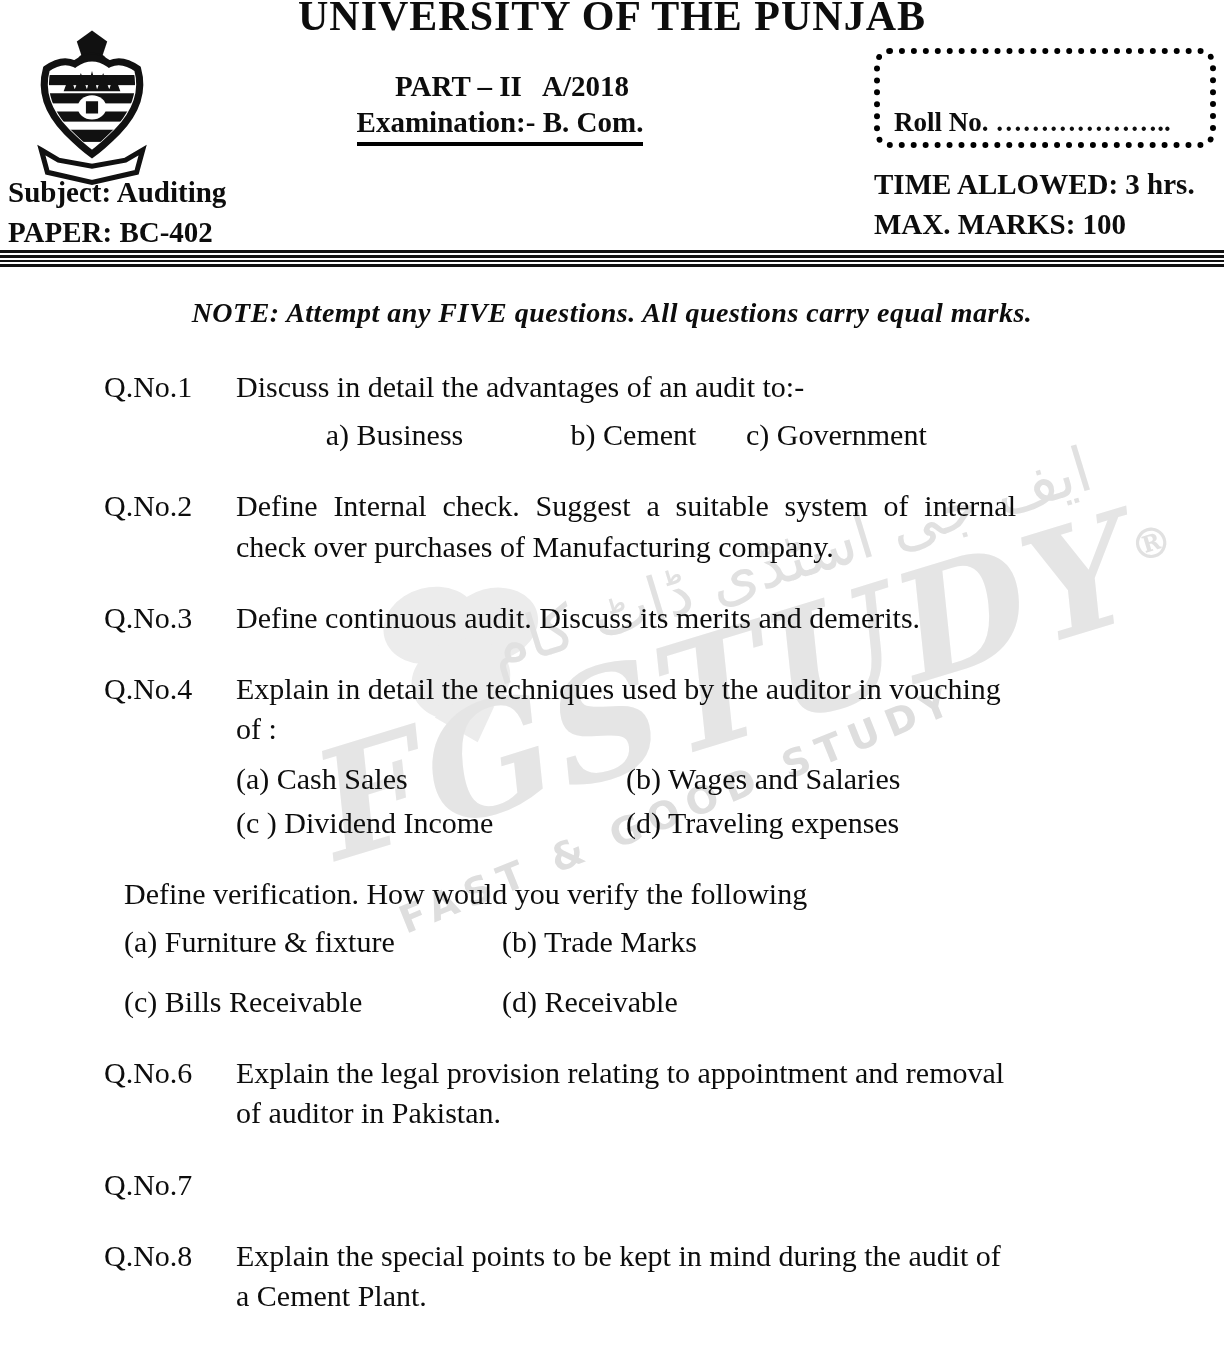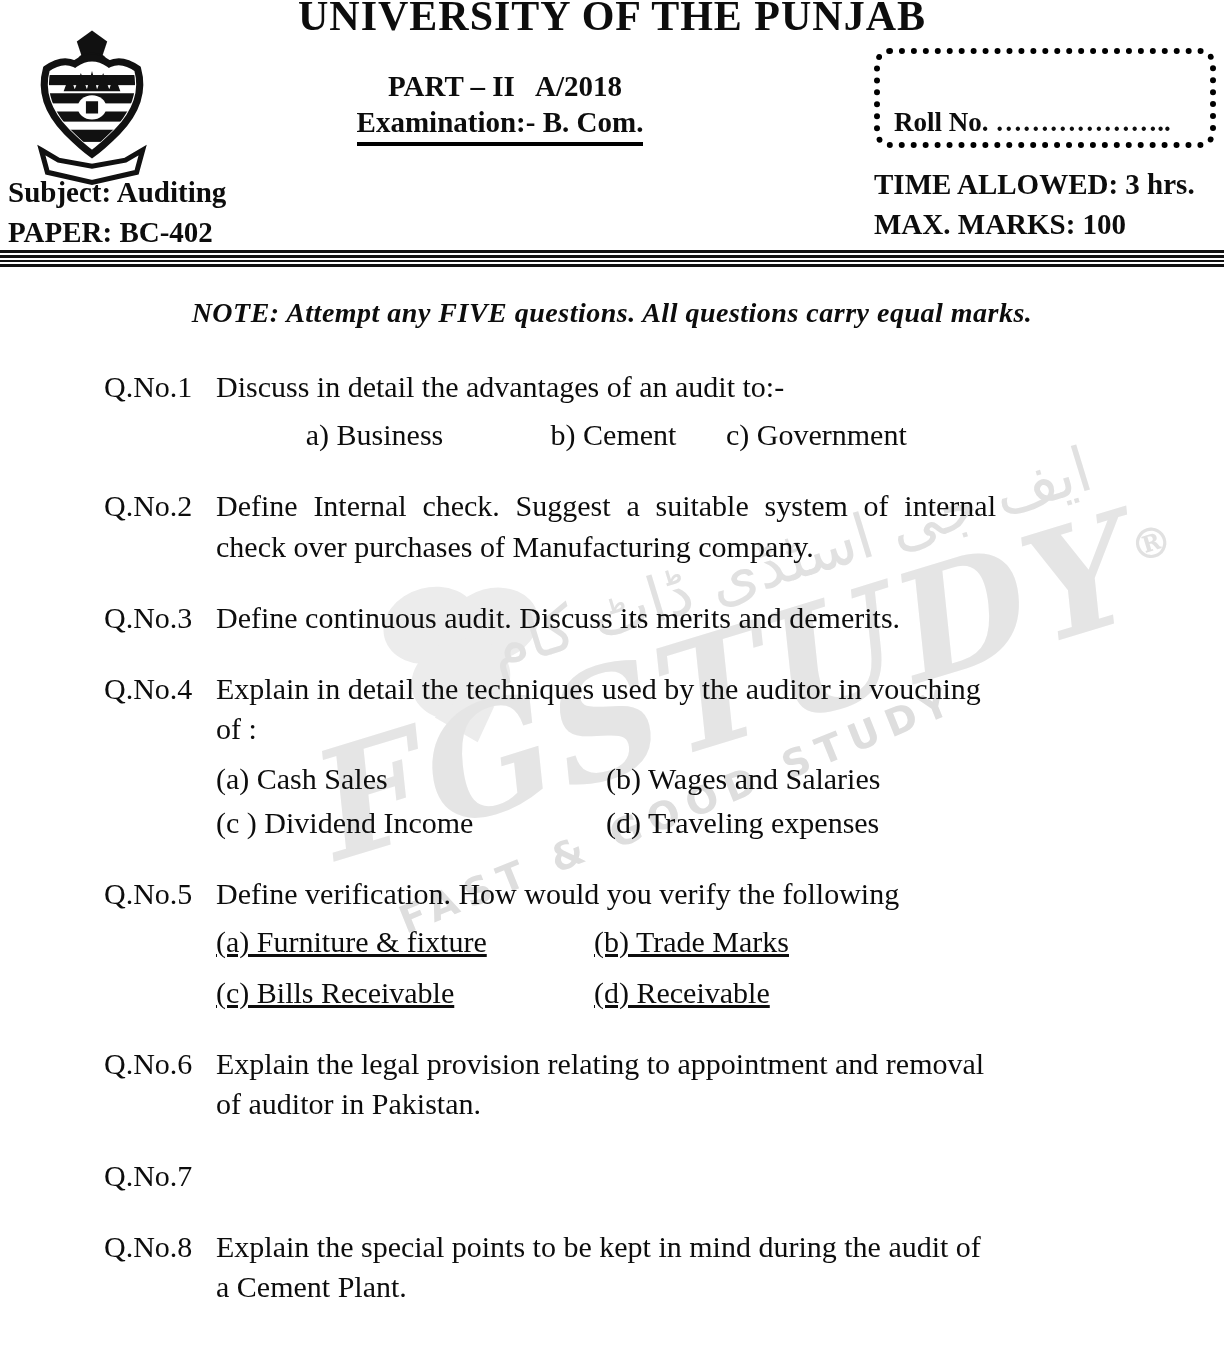--- a/index.html
+++ b/index.html
@@ -9,21 +9,21 @@
     position:relative;overflow:hidden;
   }
   
   .header{position:relative;height:250px;z-index:2;}
   .page-title{
     position:absolute;top:-8px;left:0;width:100%;text-align:center;
     font-size:42px;font-weight:bold;letter-spacing:1px;
   }
   .crest{position:absolute;left:16px;top:28px;}
   .part-line{
-    position:absolute;top:70px;left:5px;width:1000px;text-align:center;
+    position:absolute;top:70px;left:12px;width:1000px;text-align:center;
     font-size:29px;font-weight:bold;white-space:pre-wrap;
   }
   .exam-line-wrap{position:absolute;top:106px;left:0;width:1000px;text-align:center;}
   .exam-line{
     display:inline-block;font-size:29px;font-weight:bold;
     border-bottom:4px solid #000;padding-bottom:3px;
   }
   .roll-box{
     position:absolute;left:874px;top:48px;width:330px;height:88px;
     border:6px dotted #000;border-radius:16px;
@@ -41,27 +41,27 @@
   }
   
   .note-line{
     position:relative;z-index:2;margin-top:30px;text-align:center;
     font-size:28px;font-weight:bold;font-style:italic;letter-spacing:0.5px;
   }
   
   .questions{position:relative;z-index:2;margin:38px 0 0 104px;}
   .q-row{display:flex;margin-bottom:31px;font-size:30px;line-height:1.34;}
   .q-no{width:112px;flex:none;}
-  .q-body{width:780px;}
+  .q-body{width:780px;margin-left:20px;}
   .justify{text-align:justify;}
   .opts-inline{display:flex;margin-top:8px;padding-left:32px;text-align:center;}
   .opts-inline .o1{width:253px;}
   .opts-inline .o2{width:225px;}
   .opts-grid{display:grid;grid-template-columns:390px 1fr;margin-top:10px;row-gap:3px;}
-  .opts-grid-5{display:grid;grid-template-columns:378px 1fr;margin-top:8px;row-gap:11px;text-decoration:underline;}
+  .opts-grid-5{display:grid;grid-template-columns:378px 1fr;margin-top:8px;row-gap:20px;}
   
   .watermark{
     position:absolute;left:300px;top:540px;z-index:1;pointer-events:none;
     transform:rotate(-17deg);text-align:center;user-select:none;
   }
   .wm-urdu{
     font-size:62px;color:#e1e1e1;margin-left:150px;
     font-family:"DejaVu Sans",sans-serif;
   }
   .wm-brand{
@@ -166,21 +166,20 @@
       <div class="opts-grid">
         <span>(a)  Cash Sales</span>
         <span>(b) Wages and Salaries</span>
         <span>(c ) Dividend Income</span>
         <span>(d)  Traveling expenses</span>
       </div>
     </div>
   </div>
 
   <div class="q-row">
-    <div class="q-no">Q.No.5</div>
     <div class="q-body">
       <div>Define verification. How would you verify the following</div>
       <div class="opts-grid-5">
         <span>(a) Furniture &amp; fixture</span>
         <span>(b)  Trade Marks</span>
         <span>(c)  Bills Receivable</span>
         <span>(d)  Receivable</span>
       </div>
     </div>
   </div>

